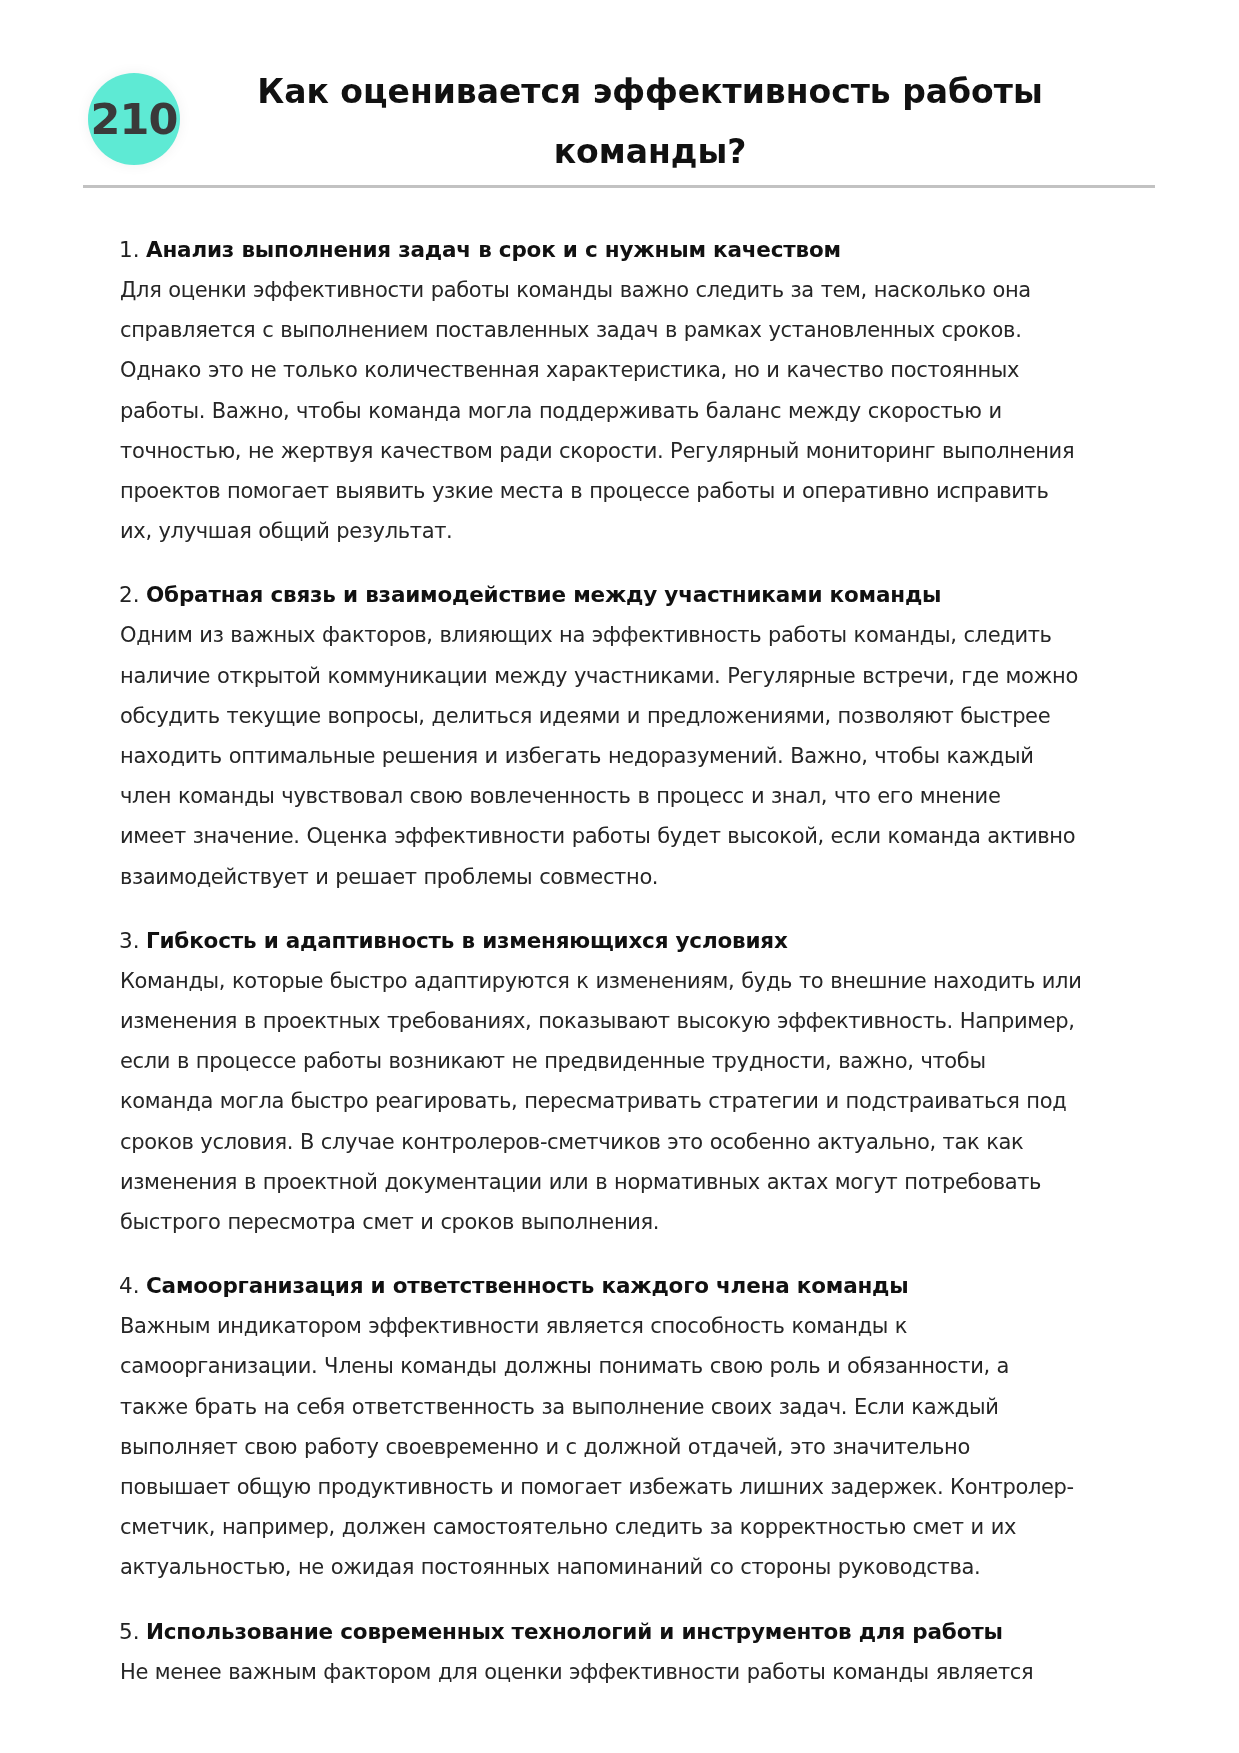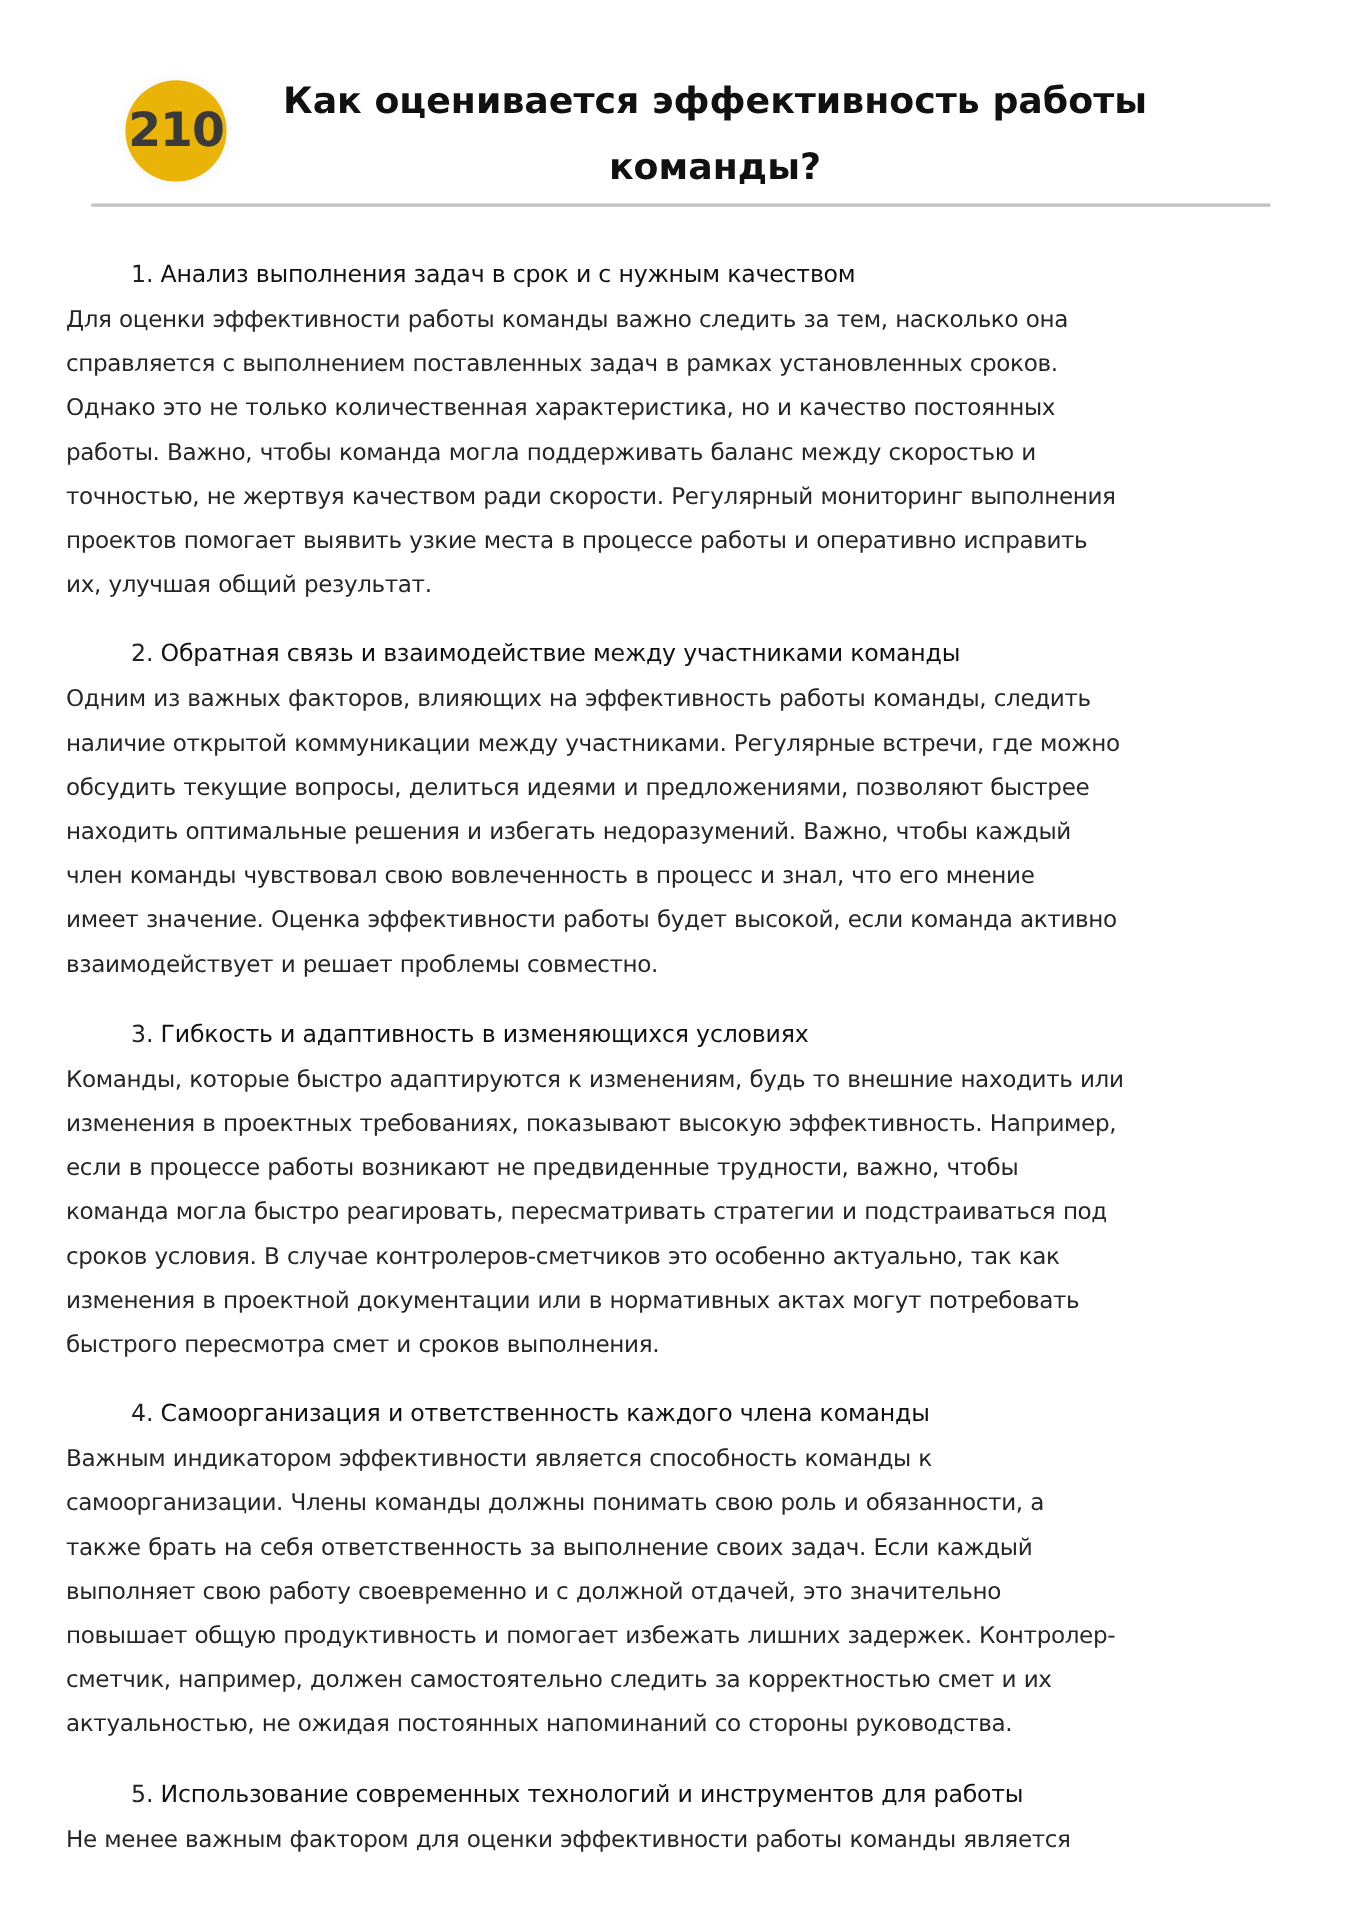--- a/index.html
+++ b/index.html
@@ -22,31 +22,30 @@
       width: 1072px;
       height: 150px;
     }
     .num-badge {
       position: absolute;
       left: 5px;
       top: 33px;
       width: 92px;
       height: 92px;
       border-radius: 50%;
-      background: #eab308;
+      background: #5eead4;
       box-shadow: 0 0 14px rgba(0,0,0,0.06);
       display: flex;
       align-items: center;
       justify-content: center;
       font-family: "DejaVu Sans", sans-serif;
       font-weight: bold;
       font-size: 43px;
       color: #3a3a3a;
       letter-spacing: -1px;
-      margin-left: 26px;
     }
     .title {
       position: absolute;
       left: 137px;
       top: 22px;
       width: 860px;
       margin: 0;
       font-family: "DejaVu Sans", sans-serif;
       font-weight: bold;
       font-size: 33px;
@@ -86,27 +85,27 @@
       color: #111;
     }
     .item-num {
       position: absolute;
       left: 119px;
       top: 0;
       font-weight: normal;
       color: #222;
     }
     .item-title {
-      font-weight: normal;
+      font-weight: bold;
       letter-spacing: -0.2px;
       text-align: right;
     }
     .item-body {
       margin: 0;
-      padding-left: 60px;
+      padding-left: 120px;
       padding-right: 60px;
       font-family: "DejaVu Sans", sans-serif;
       font-size: 21px;
       line-height: 40.2px;
       color: #262626;
       letter-spacing: -0.35px;
       word-spacing: 0.5px;
     }
     .line { display: block; white-space: nowrap; }
   </style>

